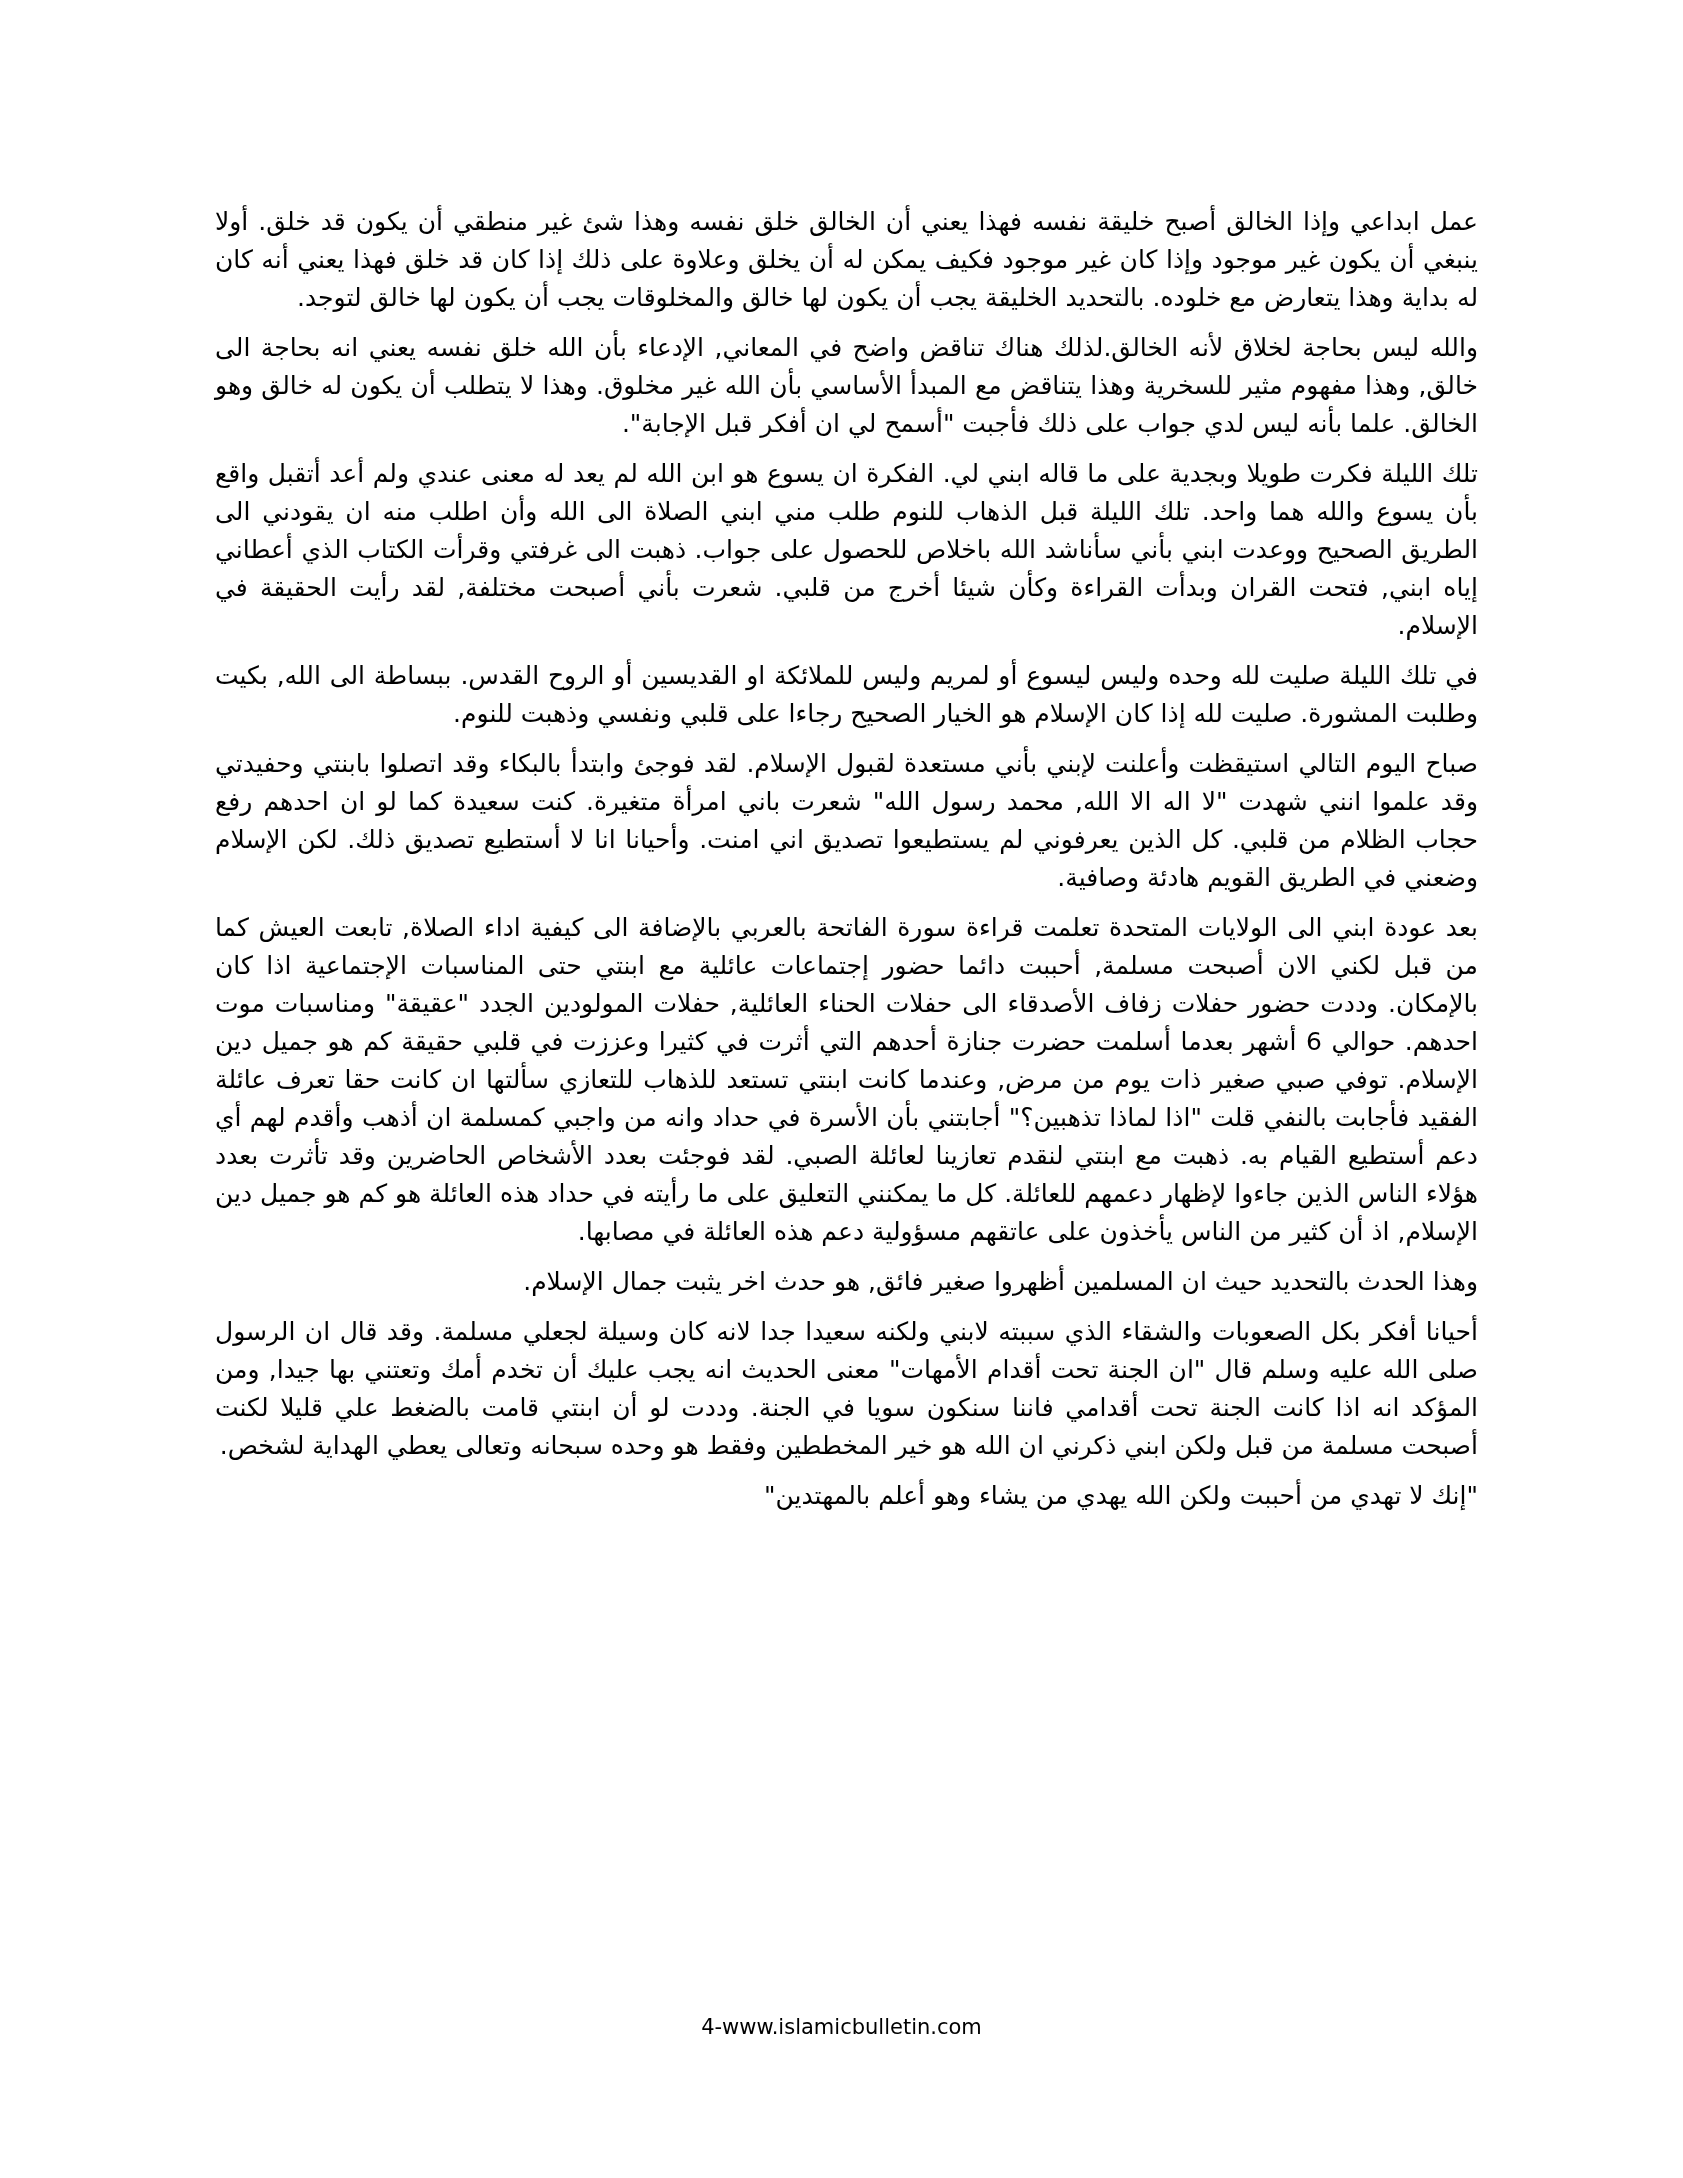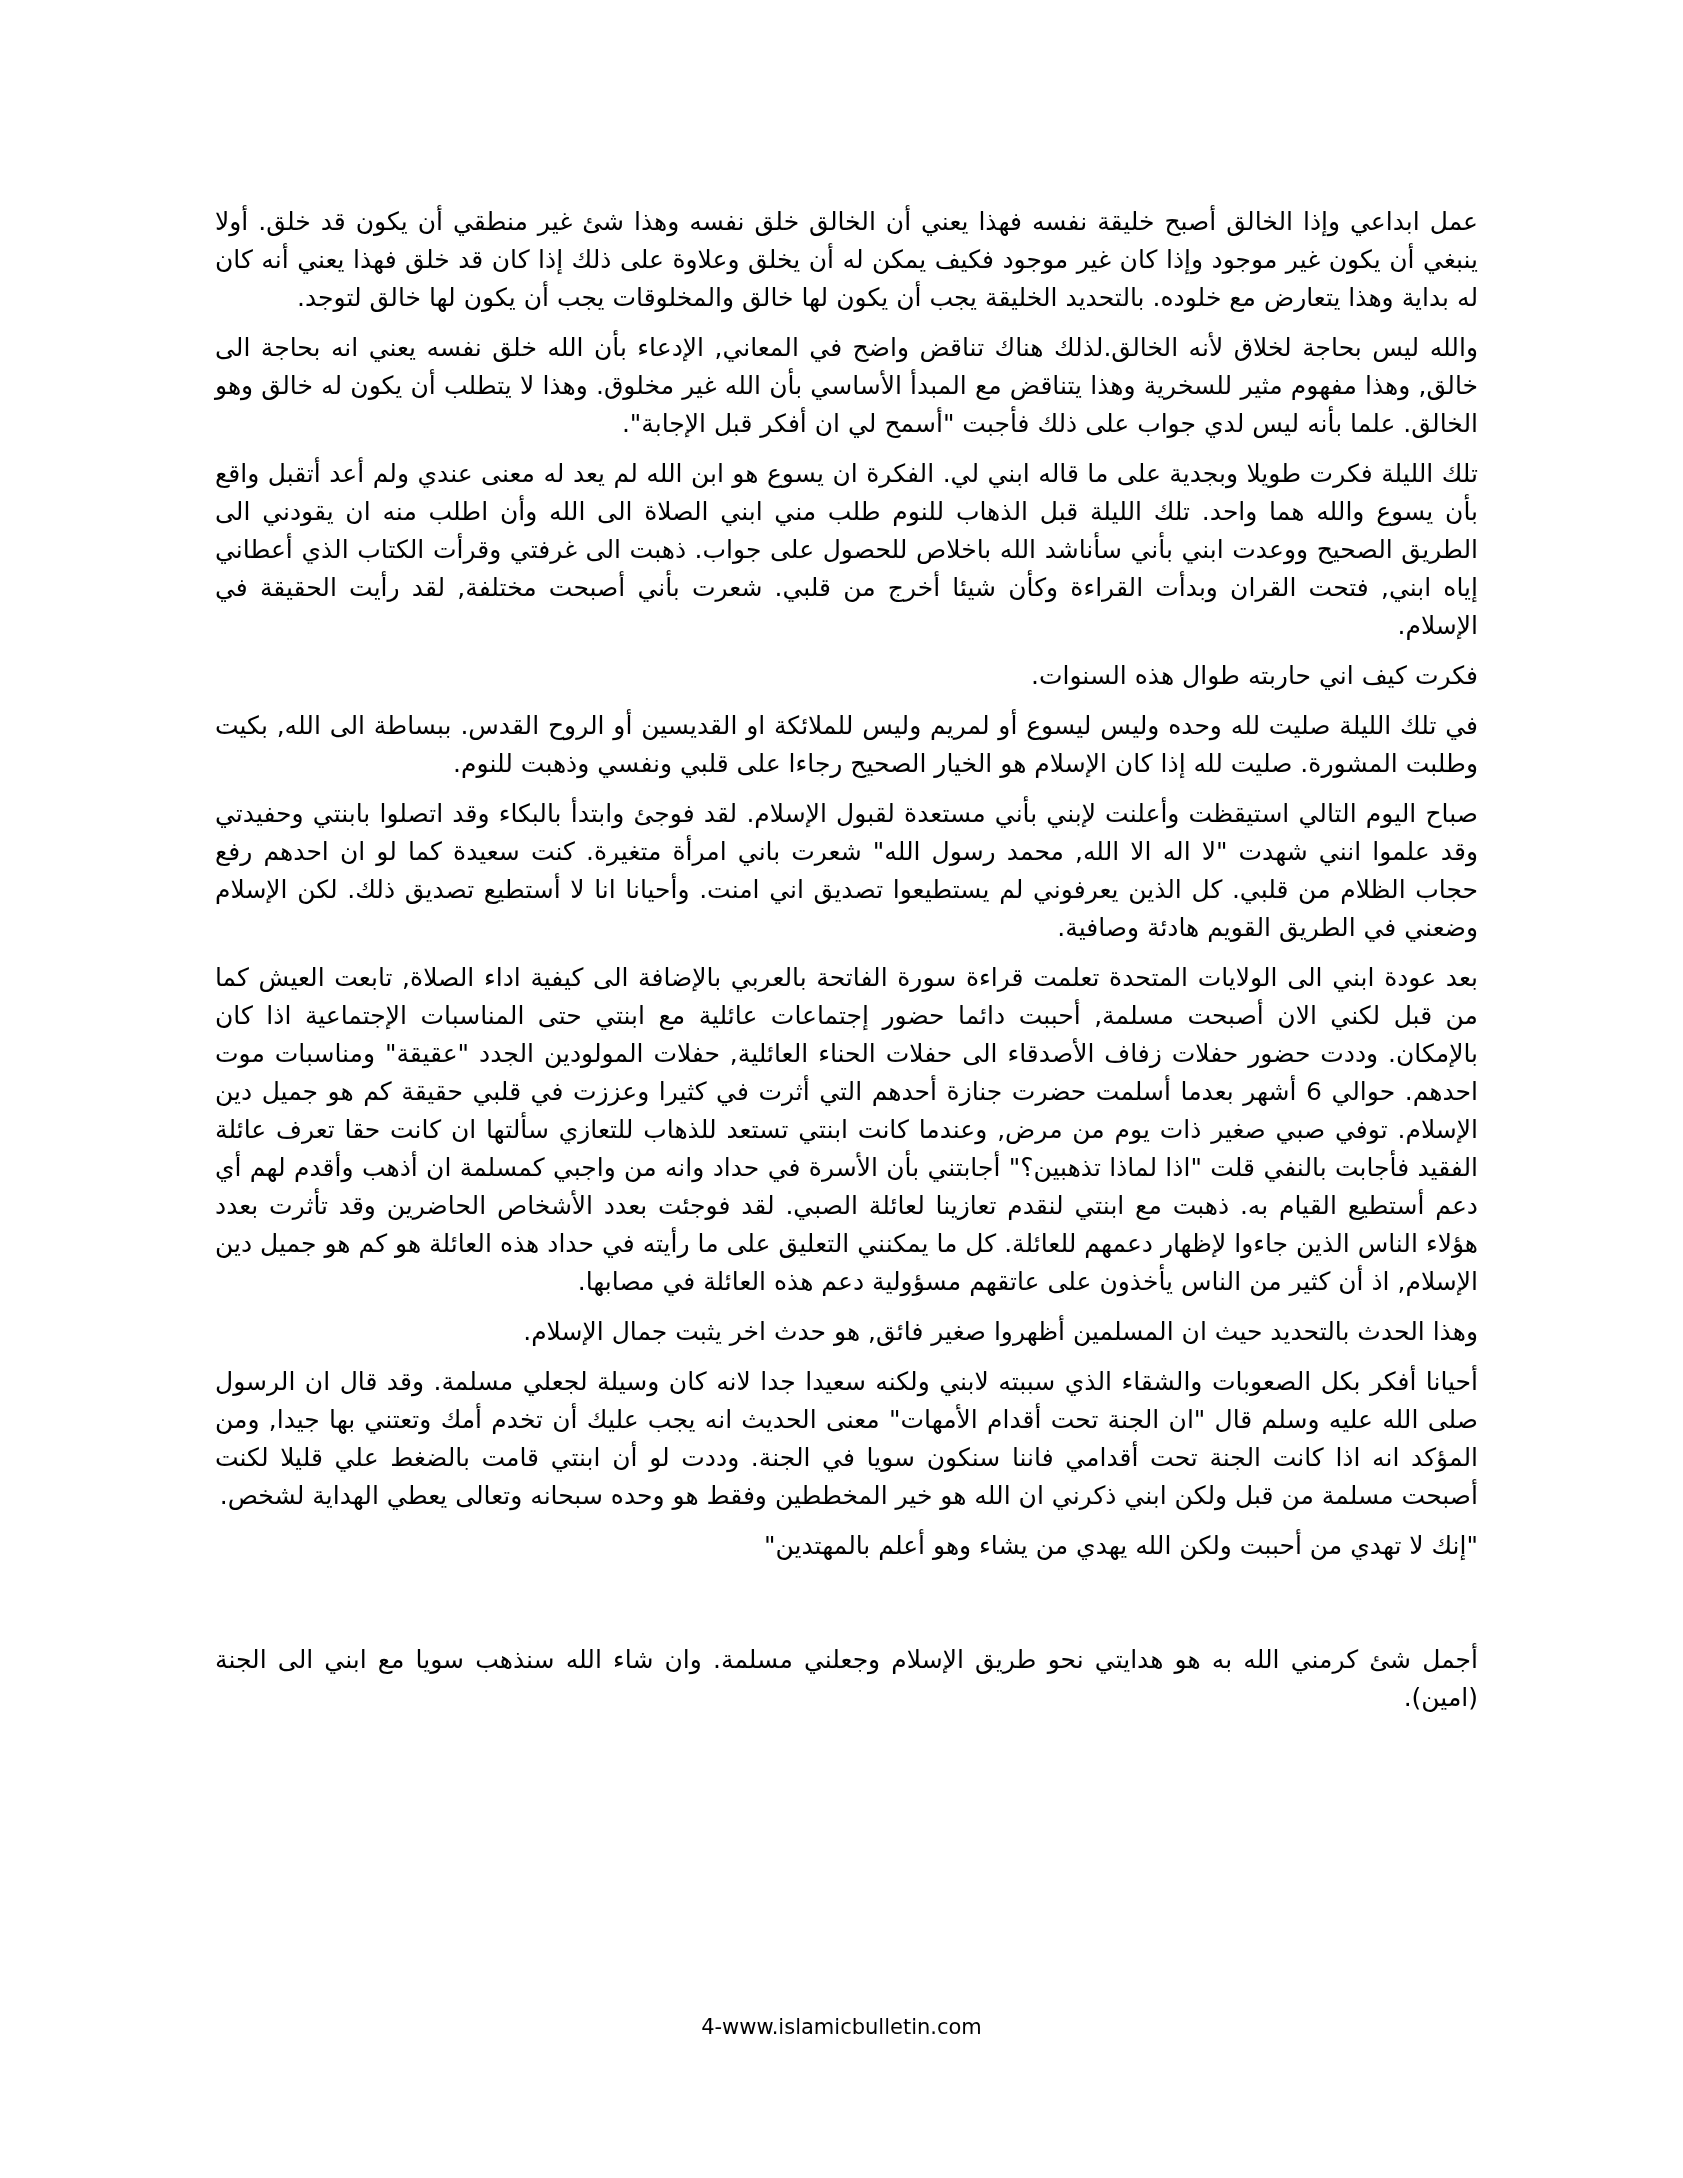--- a/index.html
+++ b/index.html
@@ -32,24 +32,22 @@
   }
 </style>
 </head>
 <body>
 
 <div class="page">
   <div class="body-text">
     <p>عمل ابداعي وإذا الخالق أصبح خليقة نفسه فهذا يعني أن الخالق خلق نفسه وهذا شئ غير منطقي أن يكون قد خلق. أولا ينبغي أن يكون غير موجود وإذا كان غير موجود فكيف يمكن له أن يخلق وعلاوة على ذلك إذا كان قد خلق فهذا يعني أنه كان له بداية وهذا يتعارض مع خلوده. بالتحديد الخليقة يجب أن يكون لها خالق والمخلوقات يجب أن يكون لها خالق لتوجد.</p>
     <p>والله ليس بحاجة لخلاق لأنه الخالق.لذلك هناك تناقض واضح في المعاني, الإدعاء بأن الله خلق نفسه يعني انه بحاجة الى خالق, وهذا مفهوم مثير للسخرية وهذا يتناقض مع المبدأ الأساسي بأن الله غير مخلوق. وهذا لا يتطلب أن يكون له خالق وهو الخالق. علما بأنه ليس لدي جواب على ذلك فأجبت "أسمح لي ان أفكر قبل الإجابة".</p>
     <p>تلك الليلة فكرت طويلا وبجدية على ما قاله ابني لي. الفكرة ان يسوع هو ابن الله لم يعد له معنى عندي ولم أعد أتقبل واقع بأن يسوع والله هما واحد. تلك الليلة قبل الذهاب للنوم طلب مني ابني الصلاة الى الله وأن اطلب منه ان يقودني الى الطريق الصحيح ووعدت ابني بأني سأناشد الله باخلاص للحصول على جواب. ذهبت الى غرفتي وقرأت الكتاب الذي أعطاني إياه ابني, فتحت القران وبدأت القراءة وكأن شيئا أخرج من قلبي. شعرت بأني أصبحت مختلفة, لقد رأيت الحقيقة في الإسلام.</p>
-    <p>فكرت كيف اني حاربته طوال هذه السنوات.</p>
     <p>في تلك الليلة صليت لله وحده وليس ليسوع أو لمريم وليس للملائكة او القديسين أو الروح القدس. ببساطة الى الله, بكيت وطلبت المشورة. صليت لله إذا كان الإسلام هو الخيار الصحيح رجاءا على قلبي ونفسي وذهبت للنوم.</p>
     <p>صباح اليوم التالي استيقظت وأعلنت لإبني بأني مستعدة لقبول الإسلام. لقد فوجئ وابتدأ بالبكاء وقد اتصلوا بابنتي وحفيدتي وقد علموا انني شهدت "لا اله الا الله, محمد رسول الله" شعرت باني امرأة متغيرة. كنت سعيدة كما لو ان احدهم رفع حجاب الظلام من قلبي. كل الذين يعرفوني لم يستطيعوا تصديق اني امنت. وأحيانا انا لا أستطيع تصديق ذلك. لكن الإسلام وضعني في الطريق القويم هادئة وصافية.</p>
     <p>بعد عودة ابني الى الولايات المتحدة تعلمت قراءة سورة الفاتحة بالعربي بالإضافة الى كيفية اداء الصلاة, تابعت العيش كما من قبل لكني الان أصبحت مسلمة, أحببت دائما حضور إجتماعات عائلية مع ابنتي حتى المناسبات الإجتماعية اذا كان بالإمكان. وددت حضور حفلات زفاف الأصدقاء الى حفلات الحناء العائلية, حفلات المولودين الجدد "عقيقة" ومناسبات موت احدهم. حوالي 6 أشهر بعدما أسلمت حضرت جنازة أحدهم التي أثرت في كثيرا وعززت في قلبي حقيقة كم هو جميل دين الإسلام. توفي صبي صغير ذات يوم من مرض, وعندما كانت ابنتي تستعد للذهاب للتعازي سألتها ان كانت حقا تعرف عائلة الفقيد فأجابت بالنفي قلت "اذا لماذا تذهبين؟" أجابتني بأن الأسرة في حداد وانه من واجبي كمسلمة ان أذهب وأقدم لهم أي دعم أستطيع القيام به. ذهبت مع ابنتي لنقدم تعازينا لعائلة الصبي. لقد فوجئت بعدد الأشخاص الحاضرين وقد تأثرت بعدد هؤلاء الناس الذين جاءوا لإظهار دعمهم للعائلة. كل ما يمكنني التعليق على ما رأيته في حداد هذه العائلة هو كم هو جميل دين الإسلام, اذ أن كثير من الناس يأخذون على عاتقهم مسؤولية دعم هذه العائلة في مصابها.</p>
     <p>وهذا الحدث بالتحديد حيث ان المسلمين أظهروا صغير فائق, هو حدث اخر يثبت جمال الإسلام.</p>
     <p>أحيانا أفكر بكل الصعوبات والشقاء الذي سببته لابني ولكنه سعيدا جدا لانه كان وسيلة لجعلي مسلمة. وقد قال ان الرسول صلى الله عليه وسلم قال "ان الجنة تحت أقدام الأمهات" معنى الحديث انه يجب عليك أن تخدم أمك وتعتني بها جيدا, ومن المؤكد انه اذا كانت الجنة تحت أقدامي فاننا سنكون سويا في الجنة. وددت لو أن ابنتي قامت بالضغط علي قليلا لكنت أصبحت مسلمة من قبل ولكن ابني ذكرني ان الله هو خير المخططين وفقط هو وحده سبحانه وتعالى يعطي الهداية لشخص.</p>
     <p>"إنك لا تهدي من أحببت ولكن الله يهدي من يشاء وهو أعلم بالمهتدين"</p>
-    <p class="last-para">أجمل شئ كرمني الله به هو هدايتي نحو طريق الإسلام وجعلني مسلمة. وان شاء الله سنذهب سويا مع ابني الى الجنة (امين).</p>
   </div>
   <div class="footer">4-www.islamicbulletin.com</div>
 </div>
 
 
 </body></html>

